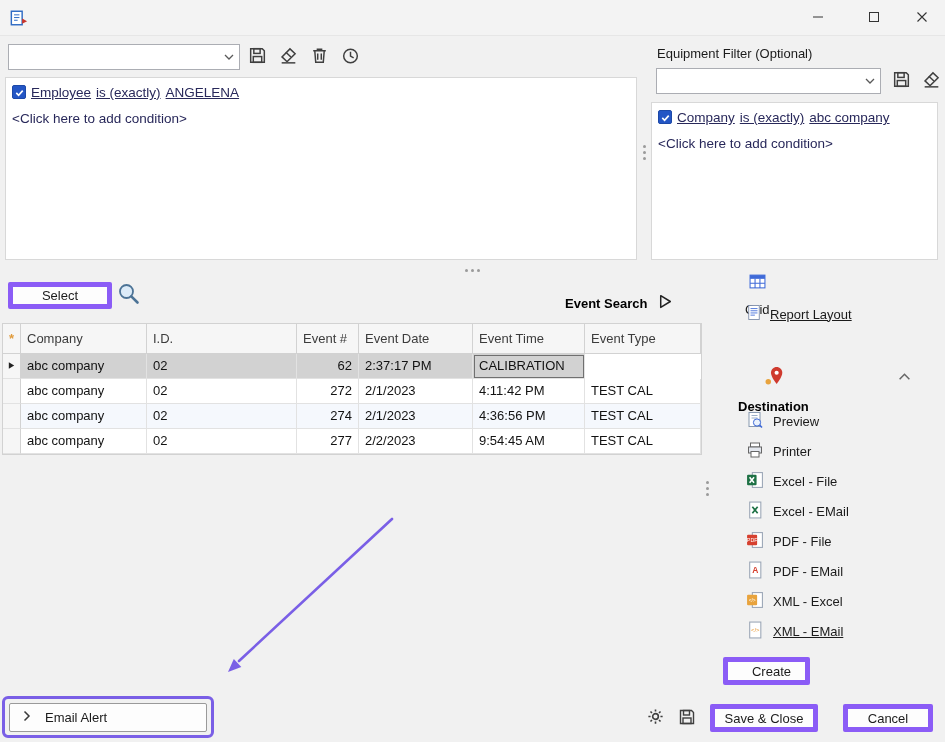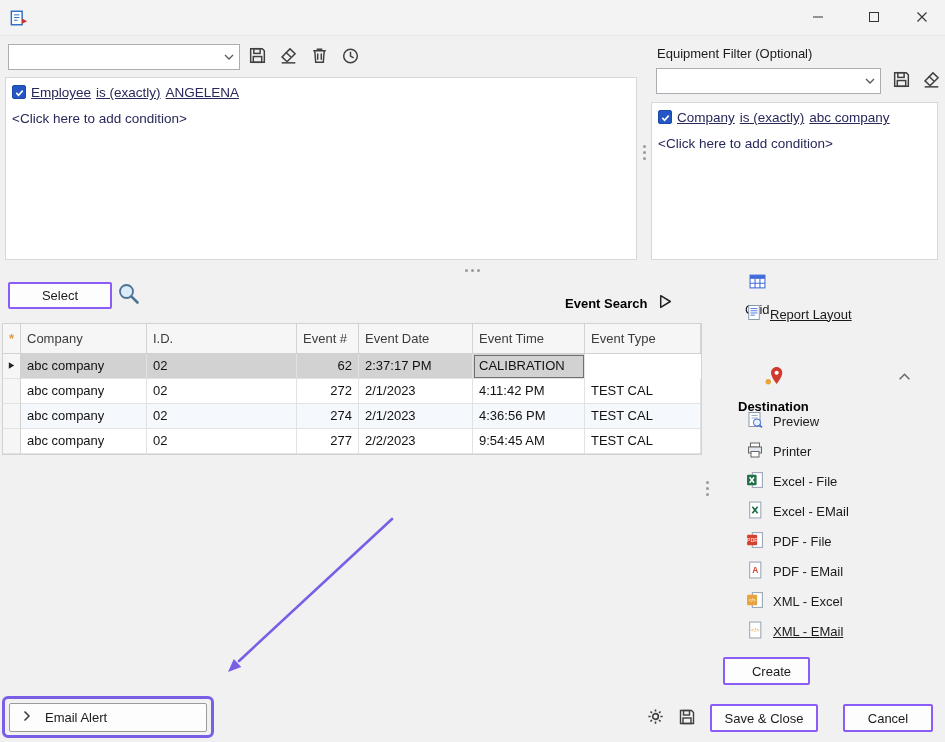--- a/index.html
+++ b/index.html
@@ -17,21 +17,21 @@
   .titlebar { position:absolute; left:0; top:0; width:945px; height:36px; background:#f3f3f3; border-bottom:1px solid #e6e6e6; }
   .titlebar .app-icon { position:absolute; left:10px; top:9px; width:18px; height:18px; }
   .titlebar .title { position:absolute; left:36px; top:0; line-height:36px; color:#2a2a2a; }
   .win-btn { position:absolute; top:0; width:46px; height:36px; display:flex; align-items:center; justify-content:center; }
 
   
   .combo { position:absolute; height:26px; background:#fff; border:1px solid #abadb3; display:flex; align-items:center; }
   .combo .combo-value { flex:1; padding:0 6px; color:#222; }
   .combo .combo-arrow { width:20px; height:100%; display:flex; align-items:center; justify-content:center; }
   .icon-btn { position:absolute; width:24px; height:24px; display:flex; align-items:center; justify-content:center; }
-  .btn { position:absolute; background:#fdfdfd; border:2px solid #8b5cf6; border-radius:2px; display:flex; align-items:center; justify-content:center; color:#1b1b1b; font-size:13px; }
+  .btn { position:absolute; background:#fdfdfd; border:5px solid #8b5cf6; border-radius:2px; display:flex; align-items:center; justify-content:center; color:#1b1b1b; font-size:13px; }
 
   
   .panel { position:absolute; background:#fff; border:1px solid #d8d8d8; }
   .cond-line { position:absolute; left:6px; display:flex; align-items:flex-start; gap:5px; height:18px; }
   .checkbox { width:14px; height:14px; background:#2456c5; border:1px solid #1d49a8; border-radius:2px; display:flex; align-items:center; justify-content:center; }
   .cond-text { color:#28285a; font-size:13.5px; white-space:pre; }
   .ulink { text-decoration: underline; }
   .add-cond { position:absolute; left:6px; color:#28285a; font-size:13.5px; }
   .field-label { position:absolute; color:#1b1b1b; }
 

